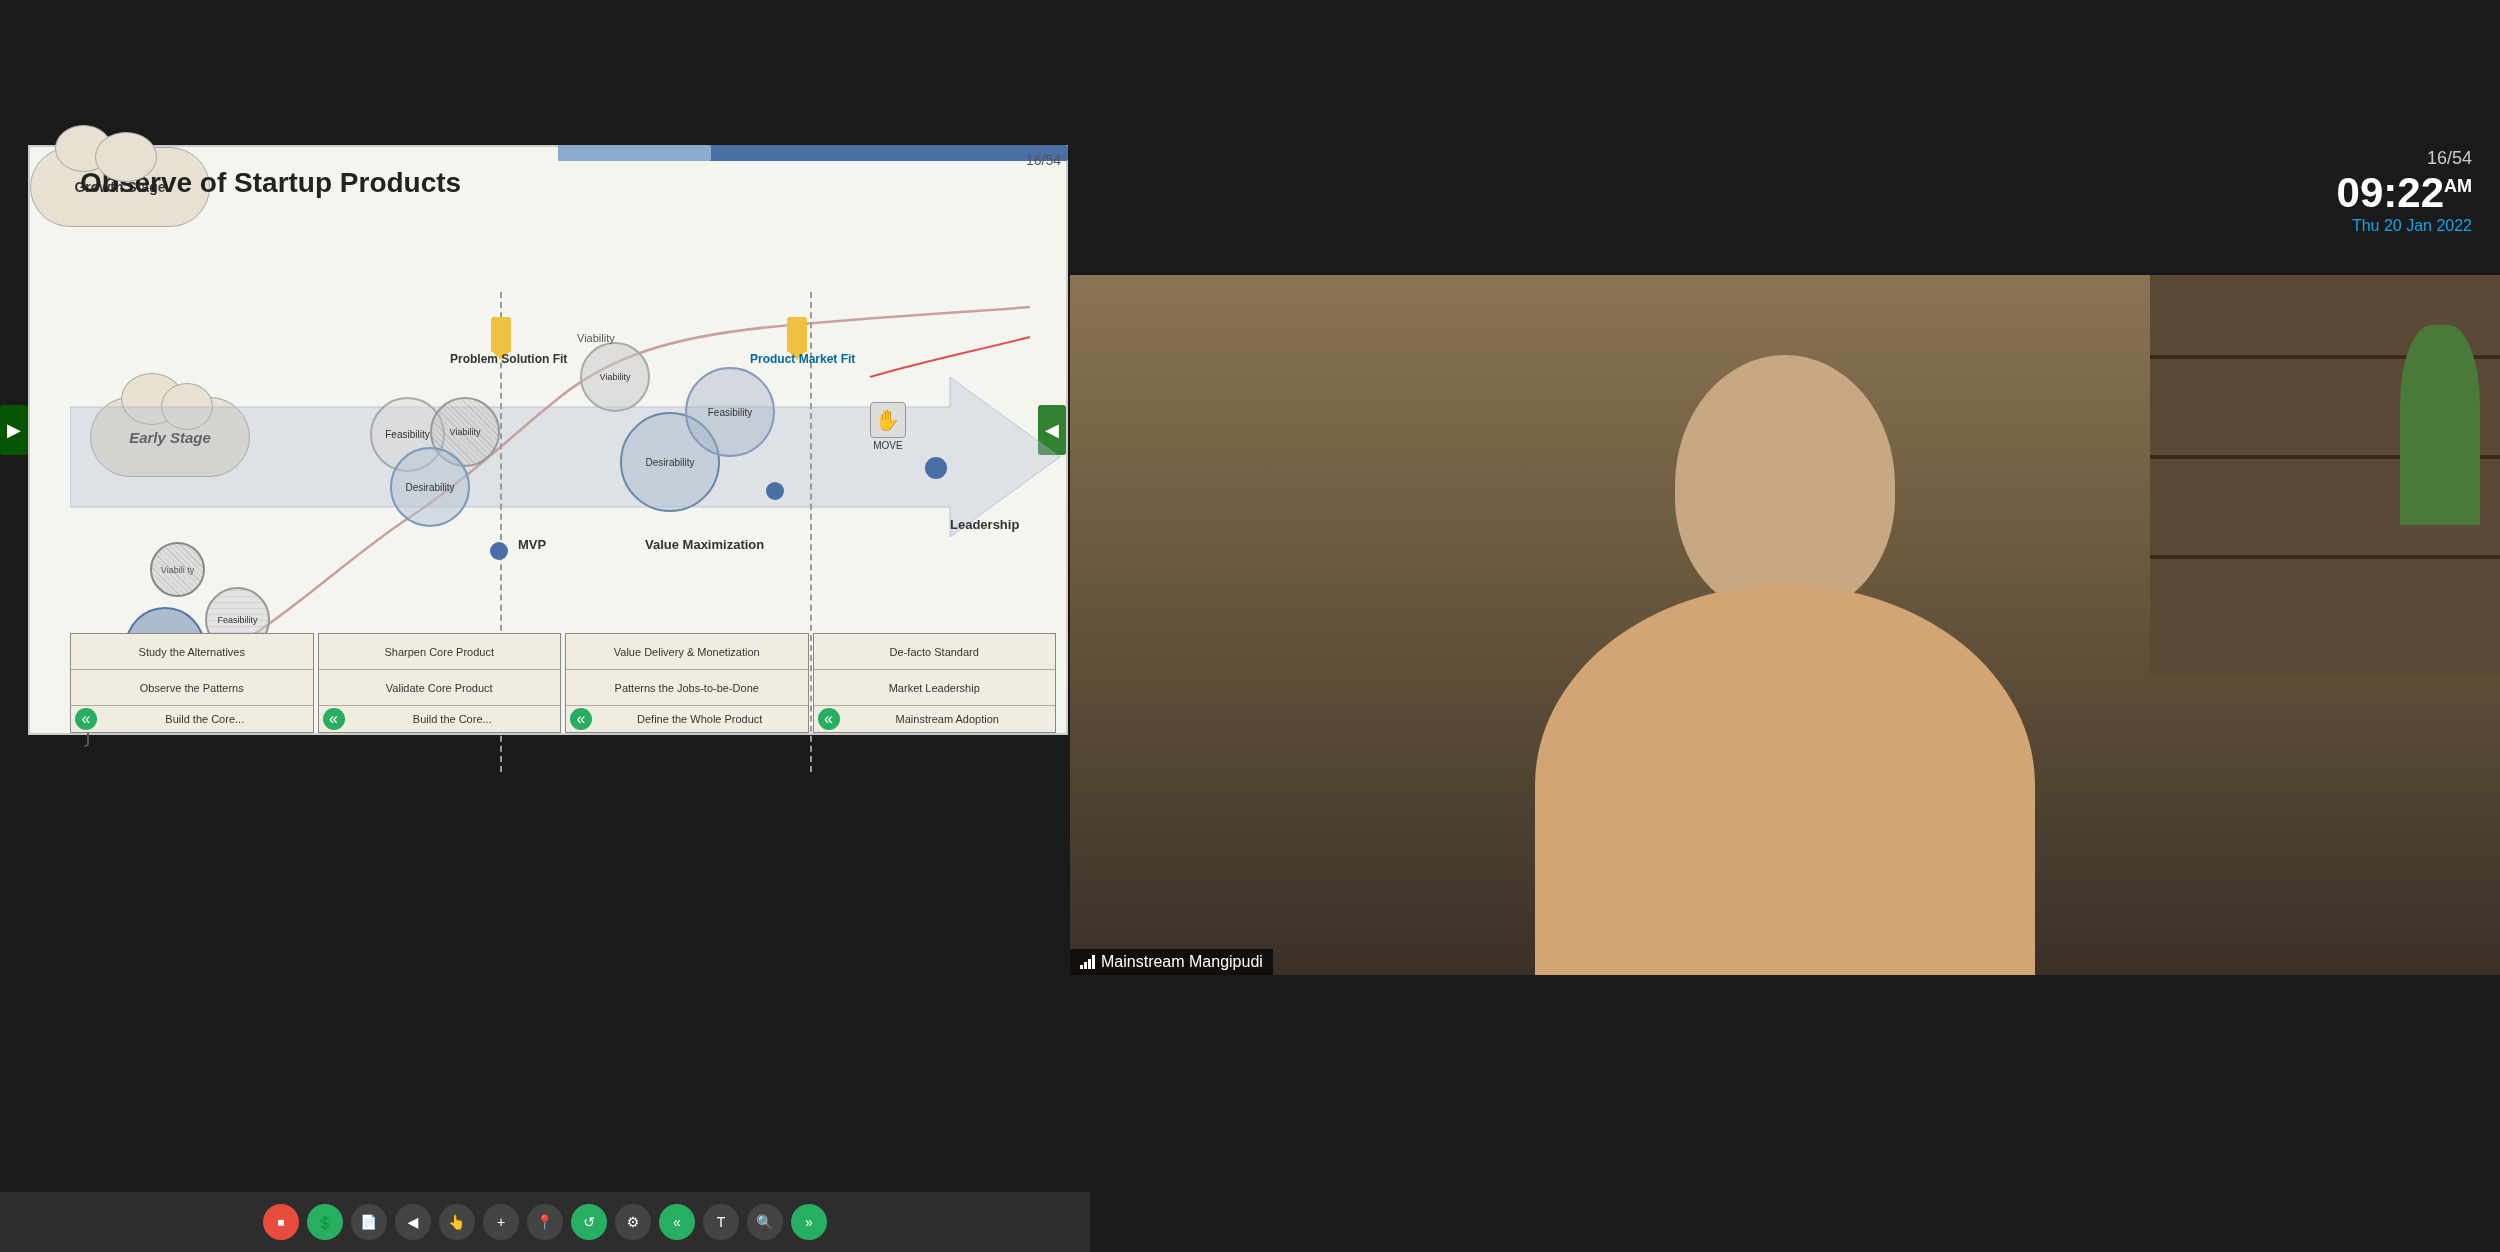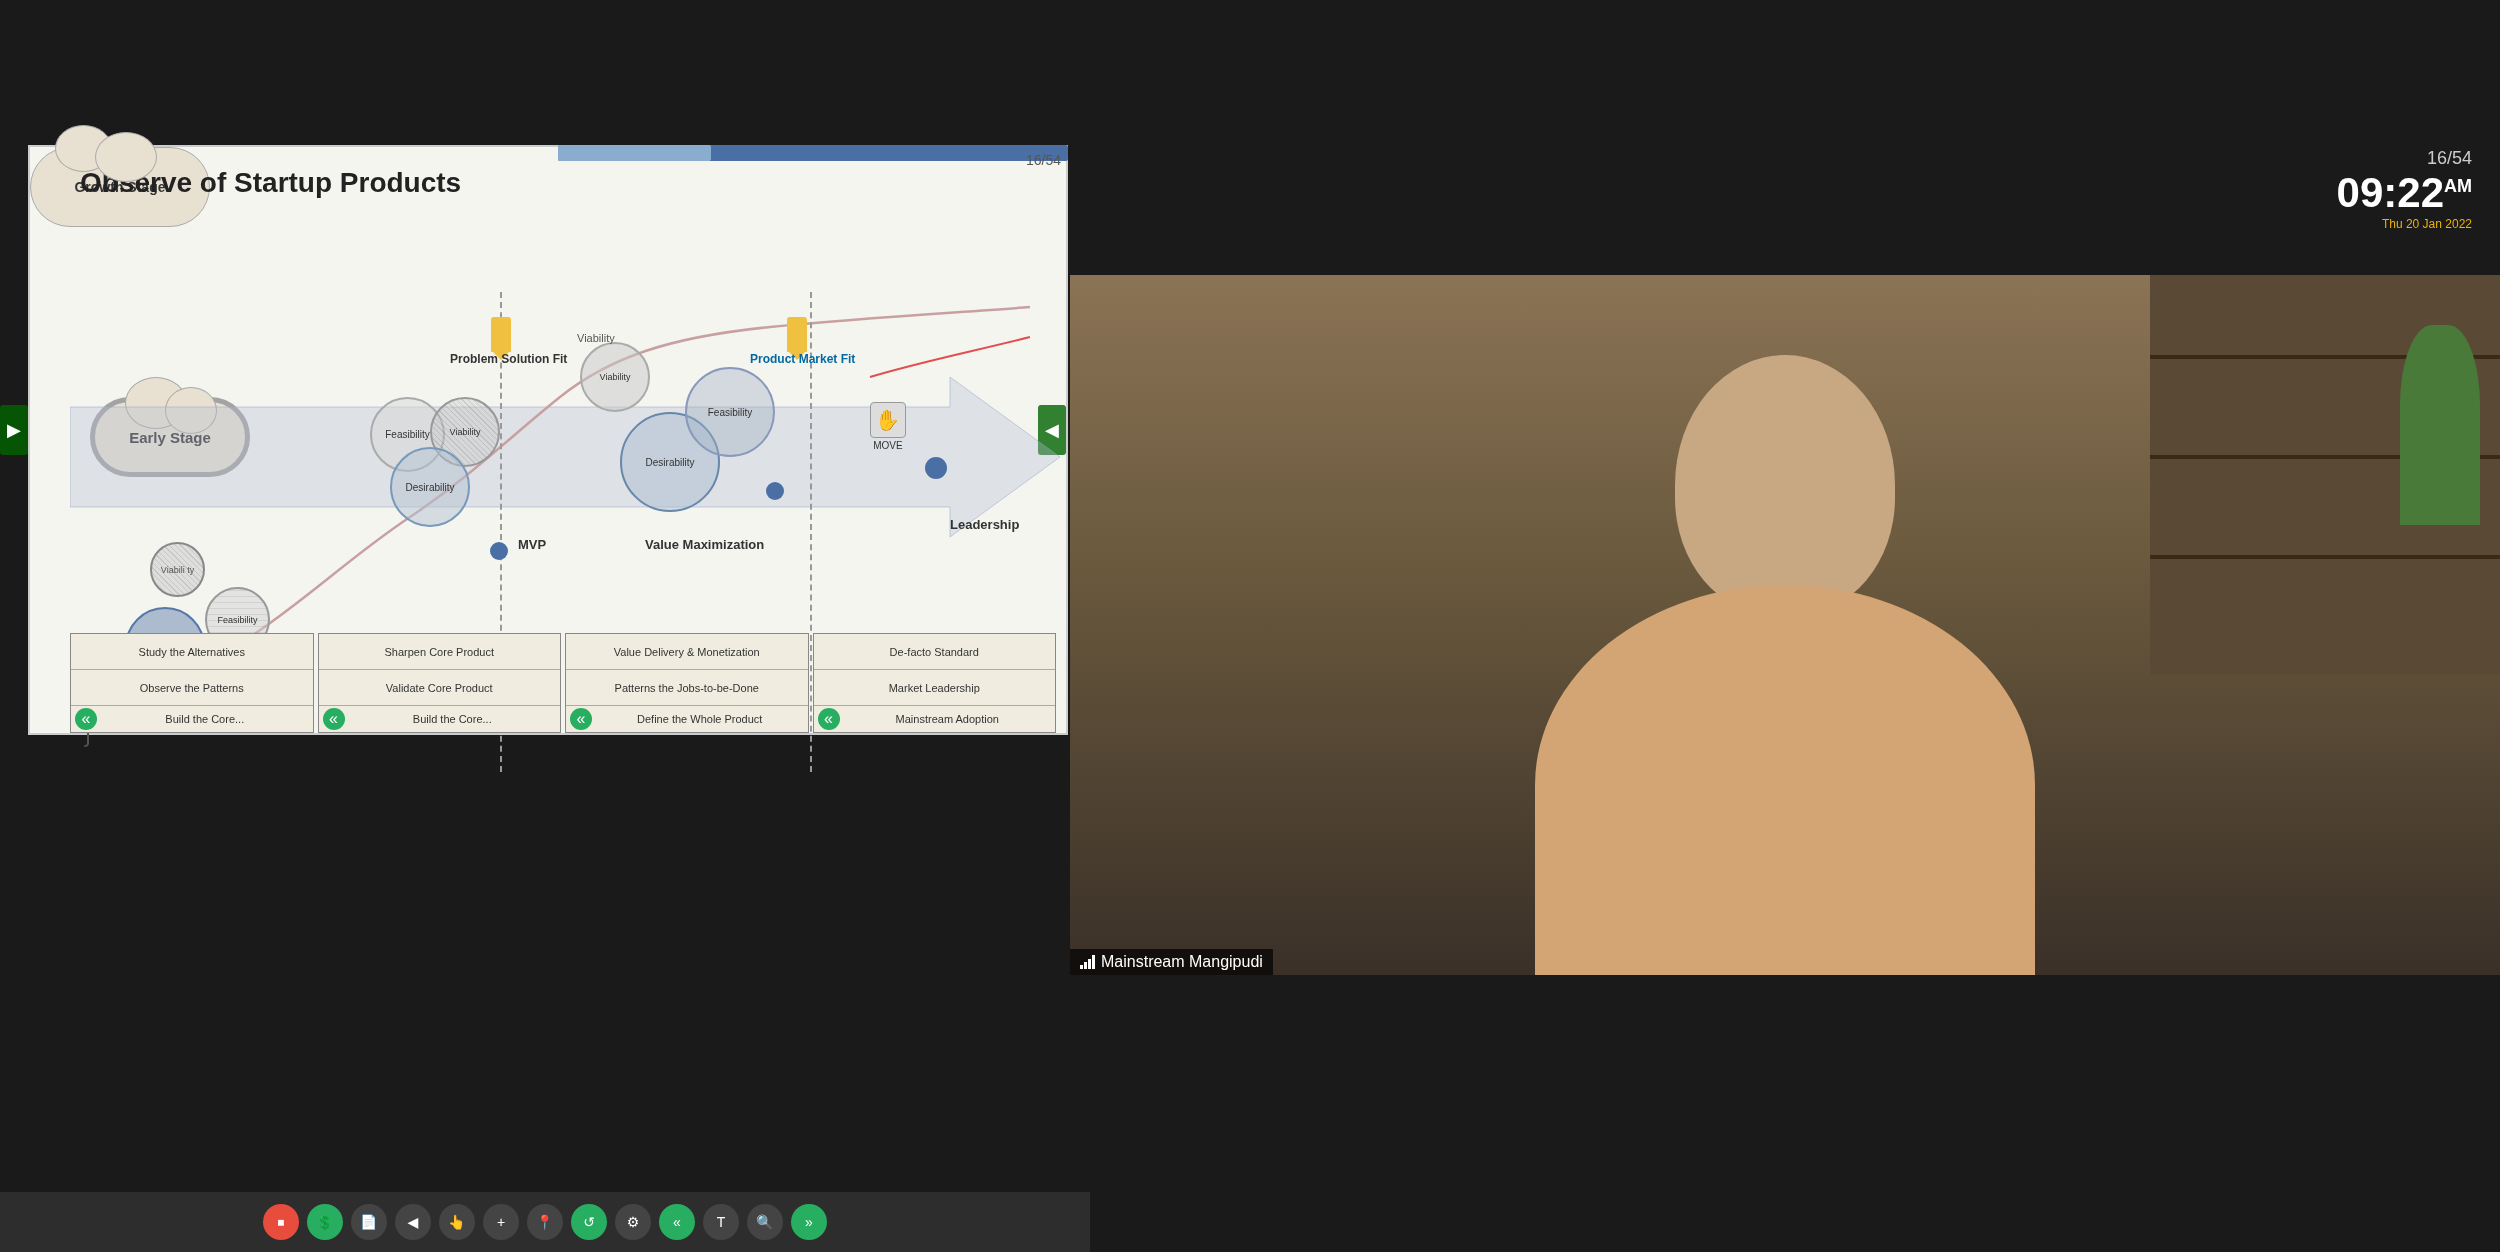--- a/index.html
+++ b/index.html
@@ -47,22 +47,22 @@
     }
     #slide-time {
       font-size: 42px;
       font-weight: bold;
       color: white;
     }
     #slide-time sup {
       font-size: 18px;
     }
     #slide-date {
-      font-size: 12px;
-      color: #eab308;
+      font-size: 16px;
+      color: #0ea5e9;
     }
 
     
     #progress-bar-bg {
       position: absolute;
       top: 145px;
       left: 558px;
       width: 510px;
       height: 16px;
       background: #4a6fa5;
@@ -194,22 +194,23 @@
     }
     #nav-left { left: 0px; top: 430px; }
     #nav-right { left: 1038px; top: 430px; }
 
     
 
     
     .cloud {
       position: absolute;
       background: #e8e0d0;
-      border: 5px solid #a3a3a3;
-      border-radius: 50%;
+      border: 1px solid #a3a3a3;
+      border-radius: 50%;
+      font-style: italic;
     }
 
     #early-stage-cloud {
       left: 60px;
       top: 250px;
       width: 160px;
       height: 80px;
       border-radius: 40px;
       display: flex;
       align-items: center;

